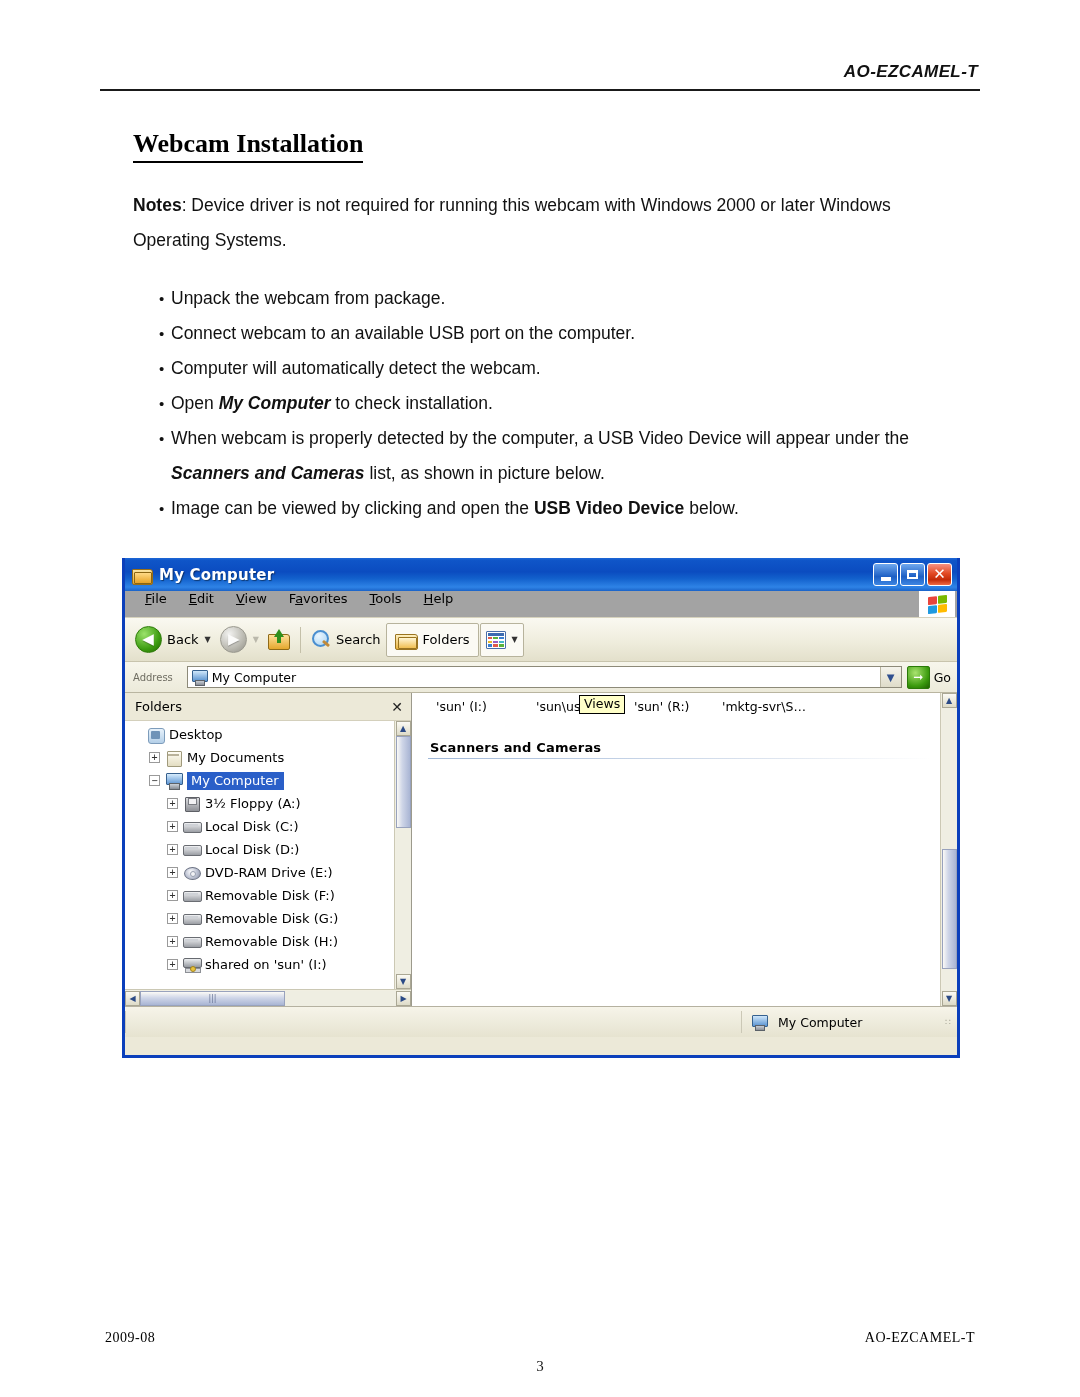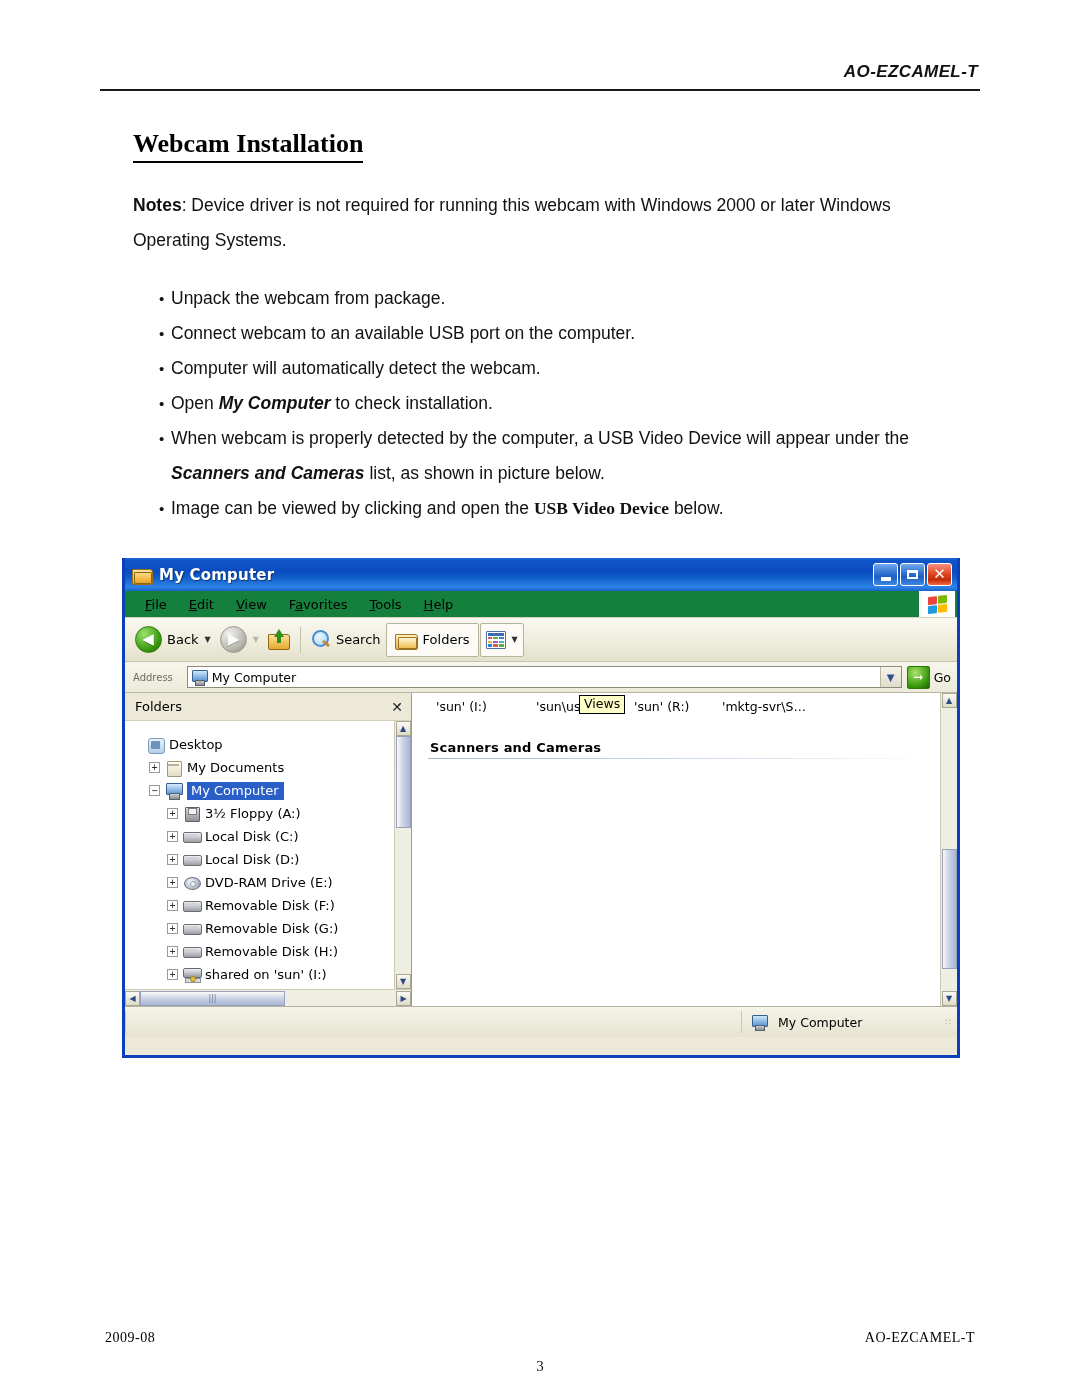--- a/index.html
+++ b/index.html
@@ -84,21 +84,21 @@
     width: 38px;
     flex: 0 0 38px;
     text-align: left;
     padding-left: 26px;
     box-sizing: border-box;
     font-size: 15px;
     line-height: 35px;
   }
   .bullet-text { flex: 1 1 auto; }
   .bullet-text .bi { font-weight: bold; font-style: italic; }
-  .bullet-text .bb { font-weight: bold; font-family: Liberation Serif, serif; }
+  .bullet-text .bb { font-weight: bold; }
 
   
   .explorer {
     position: absolute;
     left: 122px;
     top: 558px;
     width: 838px;
     height: 500px;
     box-sizing: border-box;
     border: 3px solid #0b3fbb;
@@ -160,24 +160,23 @@
   .tb-btn.min { background: linear-gradient(to bottom,#6fa8ef,#1d5fc4 60%,#3e86e2); }
   .tb-btn.max { background: linear-gradient(to bottom,#6fa8ef,#1d5fc4 60%,#3e86e2); }
   .tb-btn.close { background: linear-gradient(to bottom,#f79182,#e24a24 45%,#c42b08 75%,#ef6a44); }
   .tb-btn .g-min { width:10px; height:4px; background:#fff; margin-top:8px; }
   .tb-btn .g-max { width:11px; height:9px; border:2px solid #fff; border-top-width:3px; box-sizing:border-box; }
   .tb-btn .g-close { color:#fff; font-size:15px; font-weight:bold; line-height:1; margin-top:-1px; }
 
   
   .menubar {
     height: 26px;
-    background: #15803d;
+    background: #a3a3a3;
     border-bottom: 1px solid #d6d2bd;
     display: flex;
-    align-items: center;
     padding-left: 9px;
     position: relative;
   }
   .menubar .mi {
     padding: 0 11px;
     font-size: 13px;
     color: #000;
     font-family: "DejaVu Sans", "Liberation Sans", sans-serif;
   }
   .menubar .mi u { text-decoration: underline; }
@@ -312,21 +311,21 @@
     position:absolute; right:0; top:0; width:16px; height:100%;
     background:#f1efe2; border-left:1px solid #cbc8b4;
     display:flex; flex-direction:column; align-items:center;
   }
   .sb-arrow { width:15px; height:15px; background:linear-gradient(to bottom,#fbfaf4,#dedbc8);
      border:1px solid #aaa794; box-sizing:border-box; display:flex;align-items:center;justify-content:center;
      font-size:8px; color:#2b4a86;}
   .sb-thumb { width:15px; background:linear-gradient(to right,#fbfaf6,#cfd6e8 40%,#a9b5d4);
      border:1px solid #98a2bd; box-sizing:border-box;}
   .sb-track { flex:1 1 auto; width:15px; background:#efeee2; }
-  .tree-list { padding: 12px 0 0 6px; }
+  .tree-list { padding: 2px 0 0 6px; }
   .tn { display:flex; align-items:center; height:23px; font-size:13px; color:#000; white-space:nowrap; }
   .tn .exp {
     width:11px;height:11px;border:1px solid #9a9a9a;background:#fff;
     display:flex;align-items:center;justify-content:center;font-size:10px;line-height:1;
     color:#333; box-sizing:border-box; margin-right:5px; flex:0 0 auto; font-family:"DejaVu Sans Mono", monospace;
   }
   .tn .exp.blank { border:none; background:none; }
   .tn .tlabel { margin-left:4px; }
   .tn.sel .tlabel { background:#2a5fc8; color:#fff; padding:1px 5px 2px 4px; }
   .ti { width:18px;height:16px; position:relative; flex:0 0 auto; }

